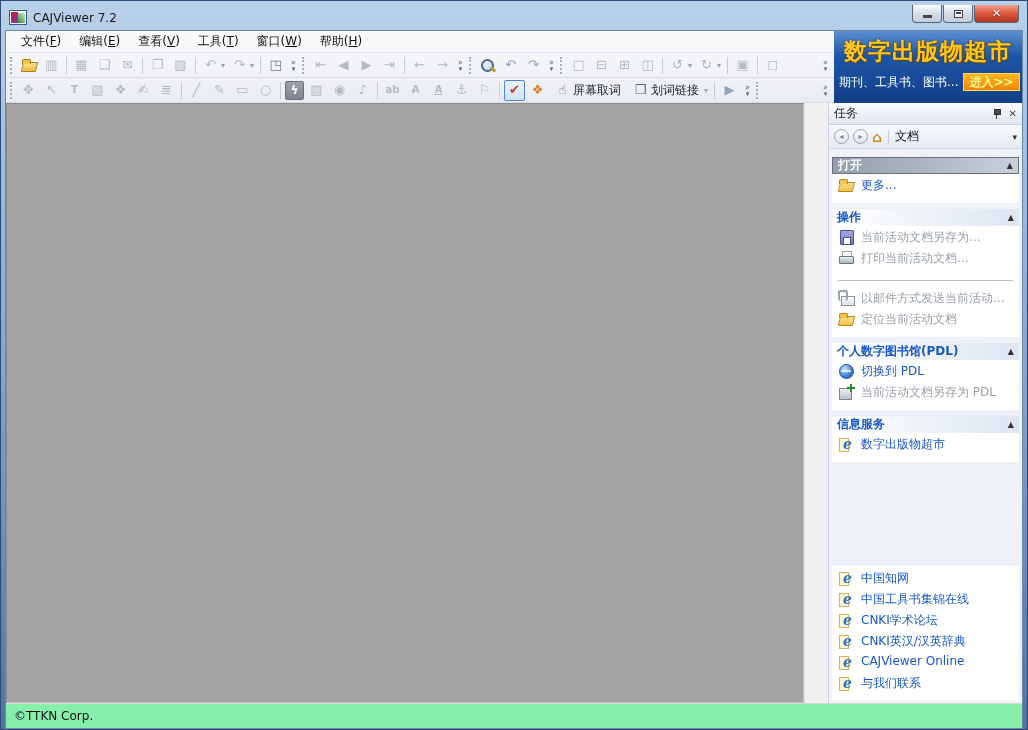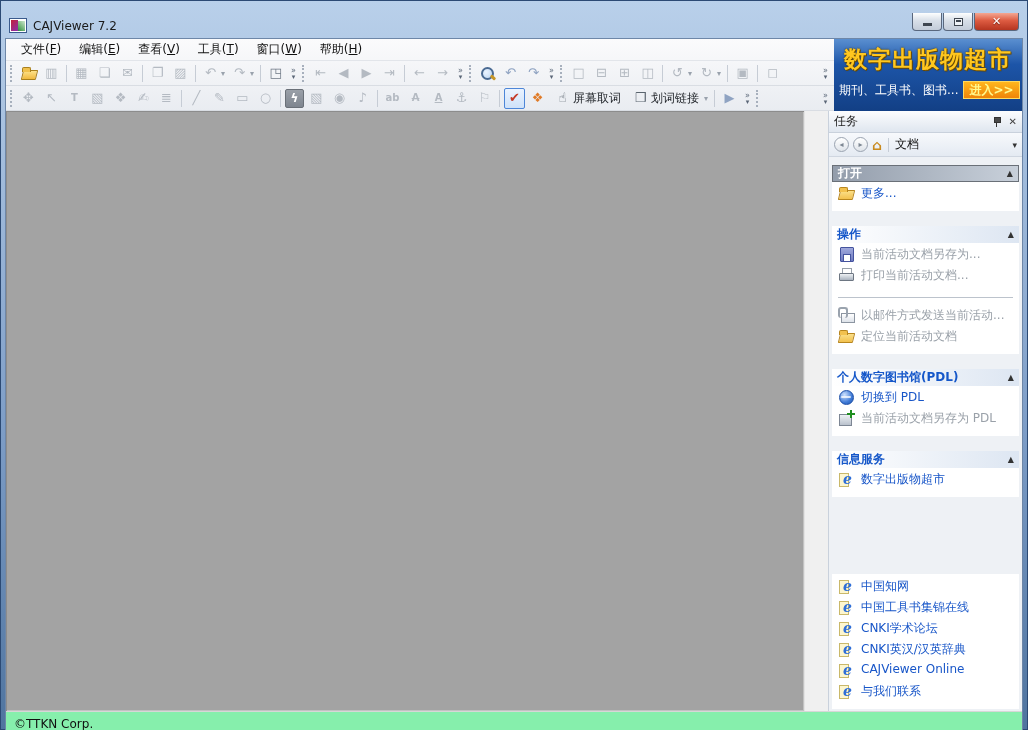--- a/index.html
+++ b/index.html
@@ -1,19 +1,19 @@
 <!DOCTYPE html>
 <html><head>
 <meta charset="utf-8">
 <style>
   *{box-sizing:border-box;margin:0;padding:0}
   body{width:1028px;height:730px;font-family:"DejaVu Sans","Liberation Sans",sans-serif;font-size:12px;background:#555;overflow:hidden}
 
   
-  .window{width:1028px;height:730px;border:1px solid #2c4a74;background:linear-gradient(180deg,#b9d0ea,#7c9cc6 60%,#4f749f);padding:12px 4px 4px}
+  .window{width:1028px;height:730px;border:1px solid #2c4a74;background:linear-gradient(180deg,#b9d0ea,#7c9cc6 60%,#4f749f);padding:4px 4px 4px}
   .titlebar{height:25px;display:flex;align-items:center;gap:6px;padding:0 4px;position:relative}
   .title-text{color:#1a1a1a;font-size:12px}
   .appicon{width:18px;height:15px;background:#fff;border:1px solid #3a5a8c;position:relative;flex:none}
   .appicon::before{content:"";position:absolute;left:1px;top:1px;width:7px;height:11px;background:linear-gradient(135deg,#c2203a,#8a2fae)}
   .appicon::after{content:"";position:absolute;right:1px;top:2px;width:7px;height:10px;background:linear-gradient(45deg,#2f8f3a,#cfe8d0)}
   .winbtns{position:absolute;right:4px;top:0;display:flex;gap:1px}
   .wbtn{width:30px;height:18px;border:1px solid #59677d;border-top:none;border-radius:0 0 4px 4px;background:linear-gradient(#fdfefe,#d8dfe8 45%,#c3ccd9);display:flex;align-items:center;justify-content:center;cursor:default}
   .minbar{width:9px;height:3px;background:#3f4650;margin-top:6px}
   .restbox{width:9px;height:8px;border:1px solid #3f4650;background:#eef2f7;position:relative}
   .restbox::before{content:"";position:absolute;left:1px;top:1px;right:1px;height:2px;background:#3f4650}
@@ -74,21 +74,21 @@
   .pin::before{content:"";position:absolute;left:2px;top:1px;width:5px;height:4px;background:#4a4a4a;border:1px solid #333}
   .pin::after{content:"";position:absolute;left:4px;top:7px;width:1px;height:4px;background:#333}
   .pclose{font-size:10px;font-weight:bold;color:#444;cursor:pointer}
   .pane-nav{height:24px;flex:none;display:flex;align-items:center;gap:4px;padding:0 5px;background:linear-gradient(#f7f9fc,#e4eaf2);border-bottom:1px solid #cfd6e0}
   .navcirc{width:15px;height:15px;border-radius:50%;border:1px solid #9aa3b0;background:linear-gradient(#ffffff,#dfe4ea);color:#7c8692;font-size:8px;display:inline-flex;align-items:center;justify-content:center;cursor:pointer}
   .homeico{font-size:14px;font-weight:bold;color:#c98a1e;cursor:pointer;line-height:14px}
   .vsep{width:1px;height:14px;background:#c6cdd7;margin:0 2px}
   .viewsel-label{margin-left:0;color:#111;cursor:pointer}
   .pane-nav .caret{margin-left:auto;font-size:9px;color:#333;cursor:pointer}
   .pane-body{flex:1;display:flex;flex-direction:column;padding:8px 3px 2px;overflow:hidden}
-  .sec{margin-bottom:15px}
+  .sec{margin-bottom:6px}
   .sec-h{height:17px;display:flex;align-items:center;padding:0 5px;font-weight:bold;background:linear-gradient(90deg,#ffffff,#dde6f2);color:#1557c9;cursor:pointer}
   .sec-h.dark{background:linear-gradient(90deg,#939dab,#c8d0da);color:#fff}
   .sec-a{margin-left:auto;font-size:8px;color:#333}
   .sec-b{background:#fff;padding:3px 2px 5px}
   .sec-item{display:flex;align-items:flex-start;gap:6px;height:21px;padding:0 4px;cursor:pointer}
   .sec-item .ti-label{color:#1856c8;white-space:nowrap;overflow:hidden}
   .sec-item.dis{cursor:default}
   .sec-item.dis .ti-label{color:#9aa1a9}
   .sec-div{height:1px;background:#bcc3cc;margin:9px 4px}
   .spacer{flex:1}

